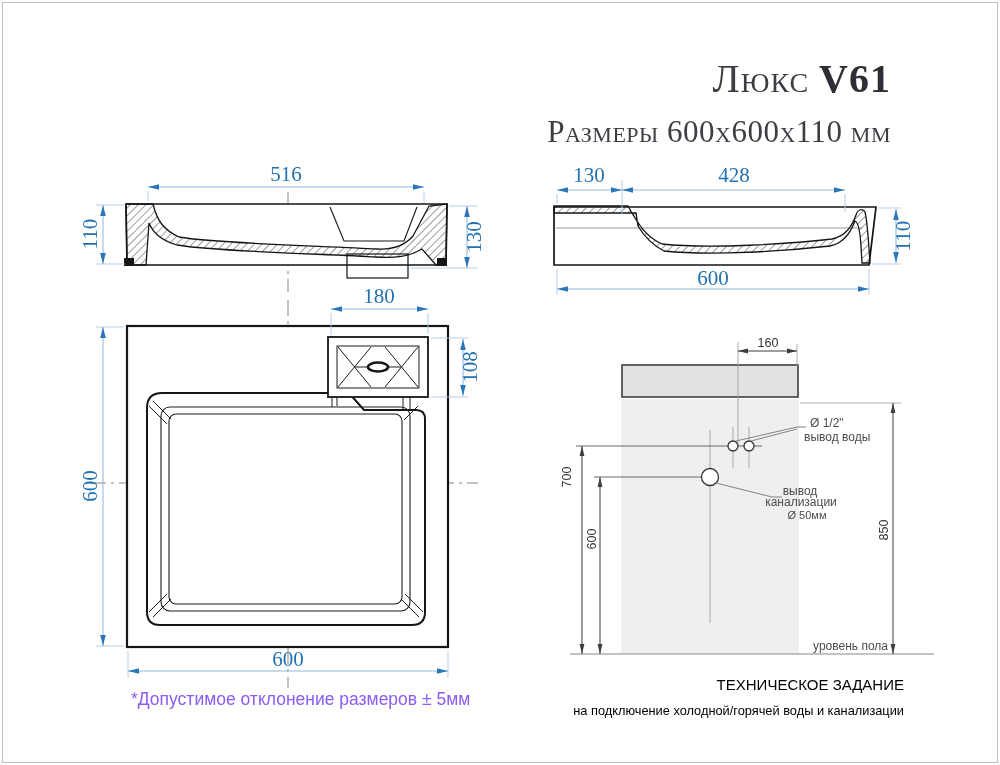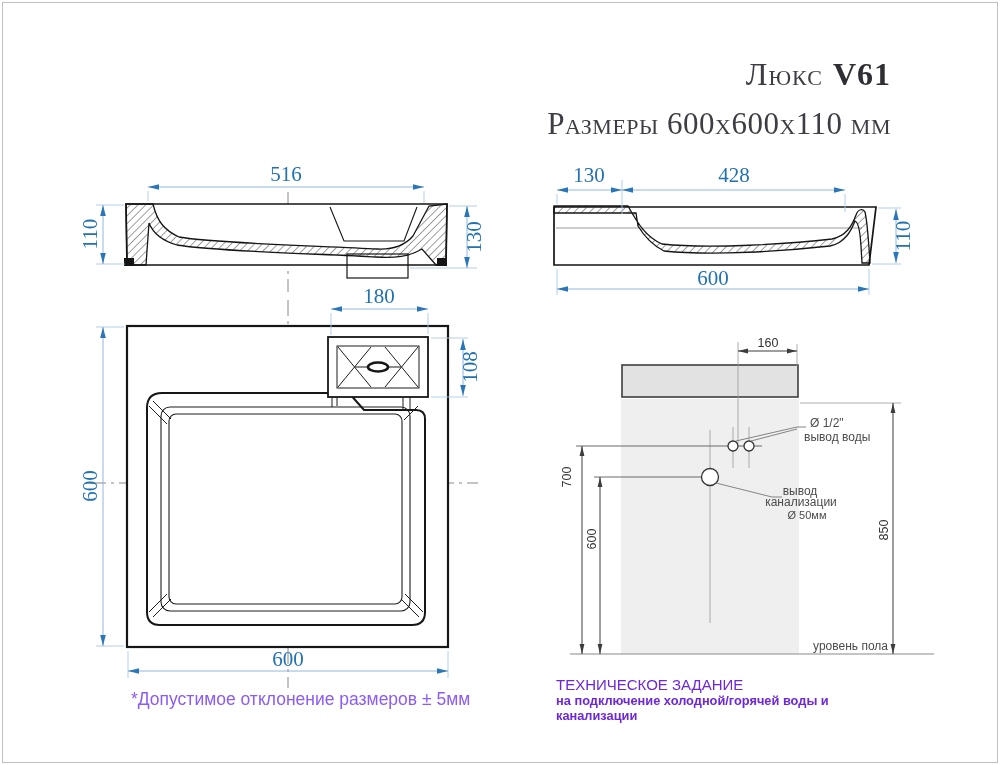--- a/index.html
+++ b/index.html
@@ -5,28 +5,28 @@
   html,body{margin:0;padding:0;background:#ffffff;}
   body{width:1000px;height:765px;position:relative;overflow:hidden;
        font-family:"Liberation Sans",sans-serif;}
   .frame{position:absolute;left:2px;top:2px;right:2px;bottom:2px;
          border:1px solid #bfbfbf;pointer-events:none;}
   svg{position:absolute;left:0;top:0;}
   
   .title-block{position:absolute;top:58px;right:109px;text-align:right;
                font-family:"Liberation Serif",serif;color:#3d3d44;
                font-variant:small-caps;line-height:1.05;}
-  .title-line1{font-size:32px;letter-spacing:1px;}
+  .title-line1{font-size:40px;letter-spacing:1px;}
   .title-line1 .code{font-weight:bold;color:#2e2e34;margin-left:10px;}
   .title-line2{font-size:31px;margin-top:16px;letter-spacing:0.5px;}
   
   .note{position:absolute;left:131px;top:689px;font-size:17.5px;color:#8b5cf6;}
-  .caption{position:absolute;left:556px;top:676px;width:348px;text-align:left;color:#6d28d9;}
+  .caption{position:absolute;left:556px;top:676px;width:348px;text-align:right;color:#000000;}
   .caption .cap1{font-size:15px;}
-  .caption .cap2{font-size:12.8px;margin-top:0;font-weight:bold;}
+  .caption .cap2{font-size:12.8px;margin-top:10px;}
   
   text.dim{font-family:"Liberation Serif",serif;font-size:21px;fill:#2272b2;}
   text.idim{font-family:"Liberation Sans",sans-serif;font-size:12.5px;fill:#333333;}
   text.ilab{font-family:"Liberation Sans",sans-serif;font-size:12px;fill:#4c4c4c;}
   text.ilabs{font-family:"Liberation Sans",sans-serif;font-size:11px;fill:#4c4c4c;}
 </style>
 </head>
 <body>
 
 <div class="frame"></div>

